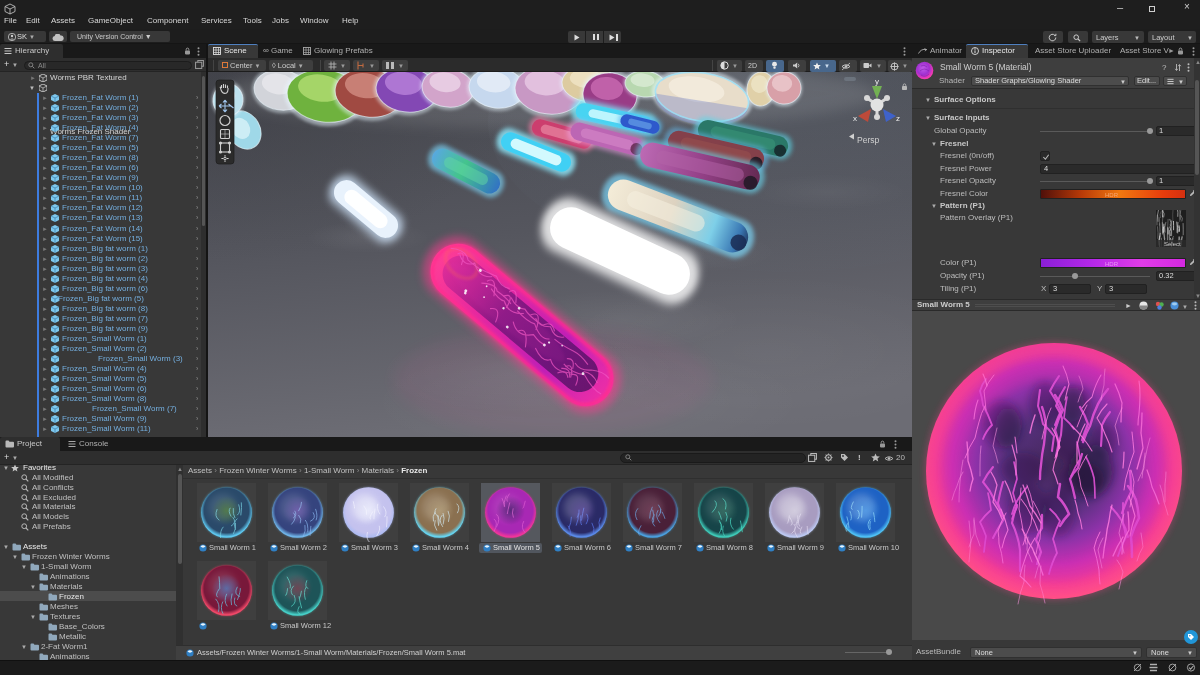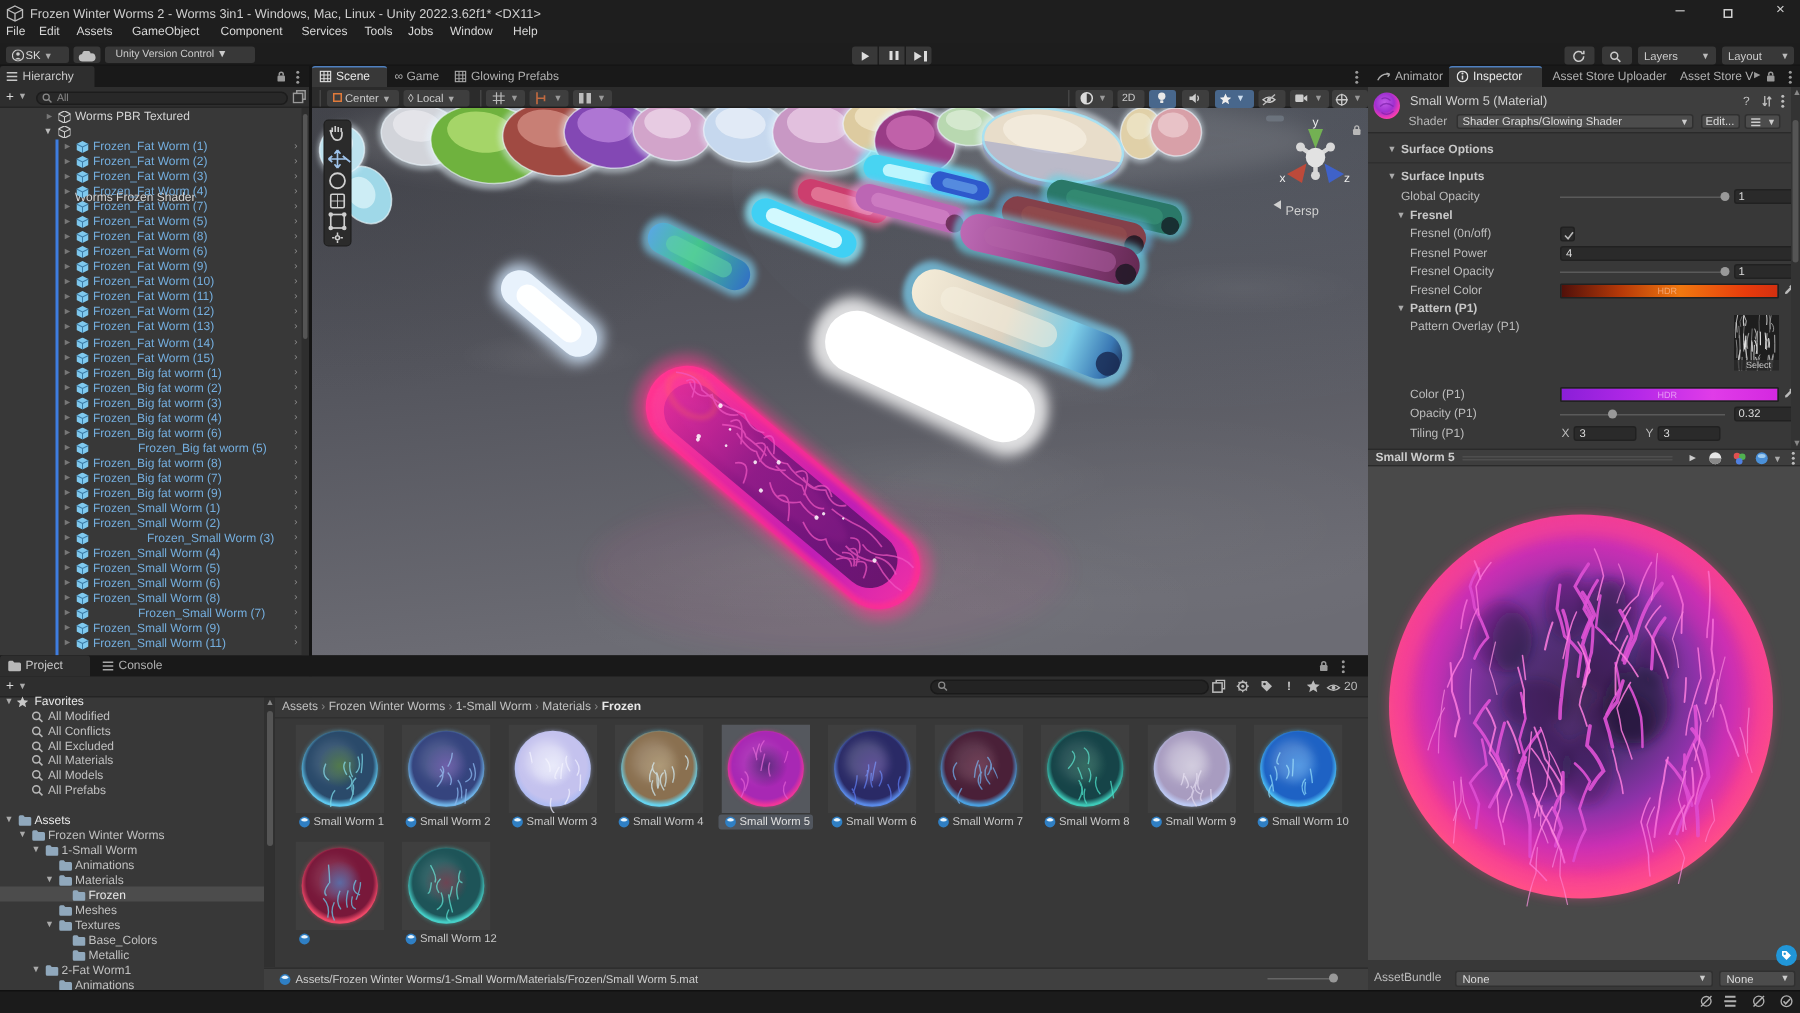--- a/index.html
+++ b/index.html
@@ -9,21 +9,20 @@
 .b{font-weight:bold;}
 </style></head><body>
 <div class="abs" style="left:0;top:0;width:1200px;height:675px;background:#1e1e1e;">
 
 <svg class="abs" style="left:4px;top:3px" width="12" height="12" viewBox="0 0 12 12">
  <g stroke="#bbb" stroke-width="0.9" fill="none">
   <path d="M6 1 L11 3.5 L11 8.5 L6 11 L1 8.5 L1 3.5 Z"></path>
   <path d="M1 3.5 L6 6 L11 3.5 M6 6 L6 11"></path>
  </g>
     </svg>
-<div class="txt" style="left:20px;top:4px;font-size:8.5px;color:#cfcfcf;">Frozen Winter Worms 2 - Worms 3in1 - Windows, Mac, Linux - Unity 2022.3.62f1* &lt;DX11&gt;</div>
 <div class="txt" style="left:1117px;top:2px;color:#cfcfcf;font-size:11px;">–</div>
 <div class="abs" style="left:1149px;top:6px;width:6px;height:6px;border:1px solid #cfcfcf;"></div>
 <div class="txt" style="left:1184px;top:2px;color:#cfcfcf;font-size:10px;">×</div>
 <div class="txt" style="left:4px;top:16px;color:#d8d8d8;">File</div>
     <div class="txt" style="left:26px;top:16px;color:#d8d8d8;">Edit</div>
     <div class="txt" style="left:51px;top:16px;color:#d8d8d8;">Assets</div>
     <div class="txt" style="left:88px;top:16px;color:#d8d8d8;">GameObject</div>
     <div class="txt" style="left:147px;top:16px;color:#d8d8d8;">Component</div>
     <div class="txt" style="left:201px;top:16px;color:#d8d8d8;">Services</div>
     <div class="txt" style="left:243px;top:16px;color:#d8d8d8;">Tools</div>
@@ -297,21 +296,21 @@
       <path d="M4 0 L8 2 L8 6 L4 8 L0 6 L0 2 Z" fill="#7ec8ee"></path>
       <path d="M0 2 L4 4 L8 2 M4 4 L4 8" stroke="#3c7ba6" stroke-width="0.7" fill="none"></path>
     </svg>
     <div class="txt" style="left:62px;top:284px;color:#74aede;">Frozen_Big fat worm (6)</div>
     <div class="txt" style="left:196px;top:284px;color:#8a8a8a;font-size:7px;">›</div>
     <div class="txt" style="left:42px;top:294px;color:#777;font-size:6px;">►</div>
     <svg class="abs" style="left:51px;top:294.77000000000004px" width="8" height="8" viewBox="0 0 8 8">
       <path d="M4 0 L8 2 L8 6 L4 8 L0 6 L0 2 Z" fill="#7ec8ee"></path>
       <path d="M0 2 L4 4 L8 2 M4 4 L4 8" stroke="#3c7ba6" stroke-width="0.7" fill="none"></path>
     </svg>
-    <div class="txt" style="left:80px;top:294px;color:#74aede;padding-left:12px;">Frozen_Big fat worm (5)</div>
+    <div class="txt" style="left:46px;top:294px;color:#74aede;padding-left:12px;">Frozen_Big fat worm (5)</div>
     <div class="txt" style="left:196px;top:294px;color:#8a8a8a;font-size:7px;">›</div>
     <div class="txt" style="left:42px;top:304px;color:#777;font-size:6px;">►</div>
     <svg class="abs" style="left:51px;top:304.80500000000006px" width="8" height="8" viewBox="0 0 8 8">
       <path d="M4 0 L8 2 L8 6 L4 8 L0 6 L0 2 Z" fill="#7ec8ee"></path>
       <path d="M0 2 L4 4 L8 2 M4 4 L4 8" stroke="#3c7ba6" stroke-width="0.7" fill="none"></path>
     </svg>
     <div class="txt" style="left:62px;top:304px;color:#74aede;">Frozen_Big fat worm (8)</div>
     <div class="txt" style="left:196px;top:304px;color:#8a8a8a;font-size:7px;">›</div>
     <div class="txt" style="left:42px;top:314px;color:#777;font-size:6px;">►</div>
     <svg class="abs" style="left:51px;top:314.8400000000001px" width="8" height="8" viewBox="0 0 8 8">

